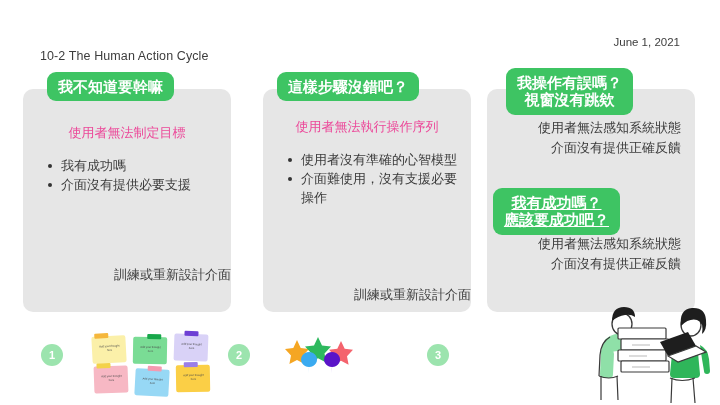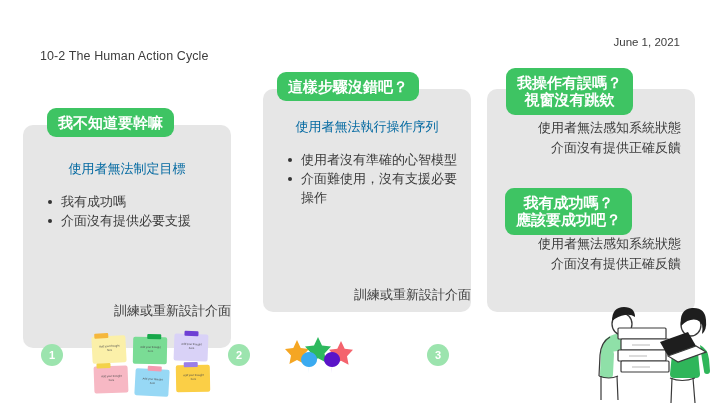--- a/index.html
+++ b/index.html
@@ -50,21 +50,21 @@
     left: 0;
     width: 720px;
     height: 245px;
   }
   .col {
     position: absolute;
     top: 0;
     width: 208px;
     height: 245px;
   }
-  .col-0 { left: 23px; margin-top: 36px; }
+  .col-0 { left: 23px; }
   .col-1 { left: 263px; }
   .col-2 { left: 487px; }
 
   .card {
     position: absolute;
     left: 0;
     top: 17px;
     width: 208px;
     height: 223px;
     background: #e6e6e6;
@@ -81,34 +81,34 @@
     line-height: 1.16;
     font-size: 15px;
     padding: 6px 11px;
     box-sizing: border-box;
     white-space: pre-line;
     z-index: 3;
   }
   .badge-a { left: 24px; top: 0; }
   .badge-b { left: 14px; top: 0; }
   .badge-c { left: 19px; top: -4px; }
-  .badge-d { left: 18px; top: 116px; }
+  .badge-d { left: 6px; top: 116px; text-decoration: underline; }
 
   .body {
     position: absolute;
     left: 0;
     width: 208px;
     box-sizing: border-box;
     padding: 0 14px;
     z-index: 2;
   }
   .lead {
     font-size: 13px;
     line-height: 1.45;
-    color: #0369a1;
+    color: #ec4899;
     text-align: center;
   }
   ul.pts {
     margin: 14px 0 0 0;
     padding: 0 0 0 24px;
     list-style: none;
   }
   ul.pts li {
     position: relative;
     font-size: 13px;

